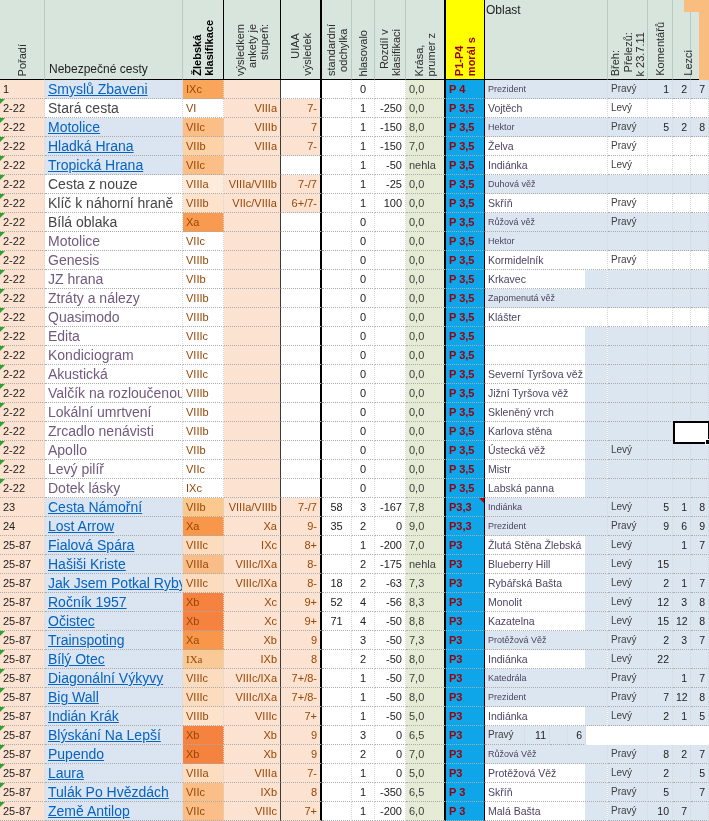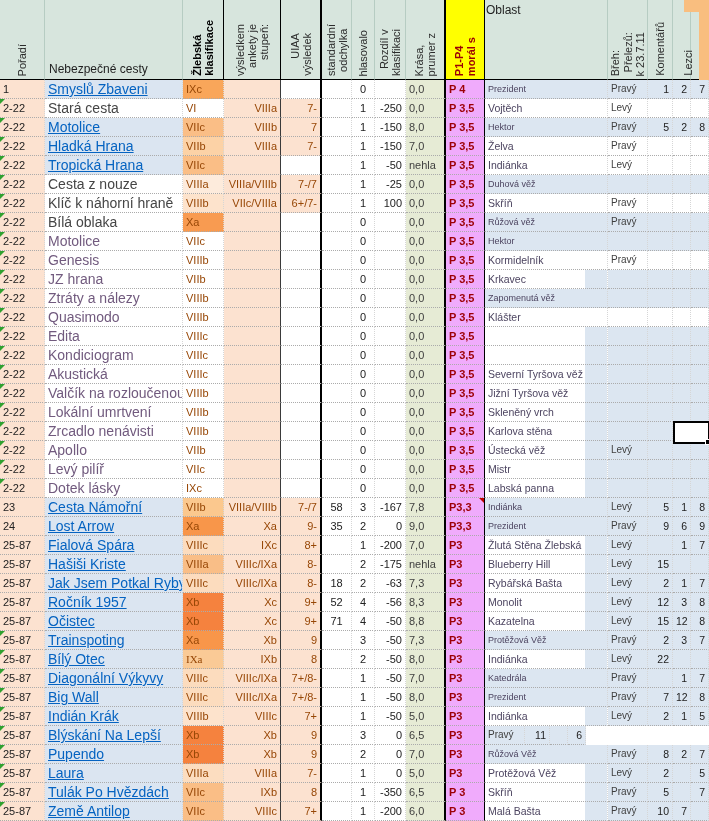--- a/index.html
+++ b/index.html
@@ -9,21 +9,21 @@
   
   .c-por {width:45px;  background:#FCE2D0;}
   .c-name{width:138px; font-size:14px;}
   .c-gr  {width:41px;  color:#974706;}
   .c-sur {width:57px;  background:#FCE2D0; text-align:right; color:#974706; border-right:1px solid #3a3a3a !important;}
   .c-ui  {width:41px;  text-align:right; color:#974706; border-right:2px solid #000 !important;}
   .c-std {width:30px;  text-align:center;}
   .c-vot {width:23px;  text-align:center;}
   .c-dif {width:31px;  text-align:right;}
   .c-kra {width:40px;  background:#E6EBD5; color:#3f3f3f; border-right:2px solid #000 !important;}
-  .c-p   {width:39px;  background:#f0abfc; color:#9C0006; font-weight:bold; border-right:1px solid #000 !important;}
+  .c-p   {width:39px;  background:#0ea5e9; color:#9C0006; font-weight:bold; border-right:1px solid #000 !important;}
   .c-obl {width:123px; color:#4C4460; font-size:10.5px;}
   .c-br  {width:40px;  font-size:10px; color:#3f3f3f;}
   .c-pre {width:25px;  text-align:right; font-size:10.5px;}
   .c-kom {width:18px;  text-align:right; font-size:10.5px;}
   .c-lez {width:18px;  text-align:right; font-size:10.5px;}
 
   
   .hdr{display:flex;height:80px;}
   .hc{box-sizing:border-box;flex:0 0 auto;display:flex;justify-content:center;align-items:flex-end;
       padding:10px 1px 3px 1px;background:#D7E5DD !important;border-right:1px solid #B6CCC2;

